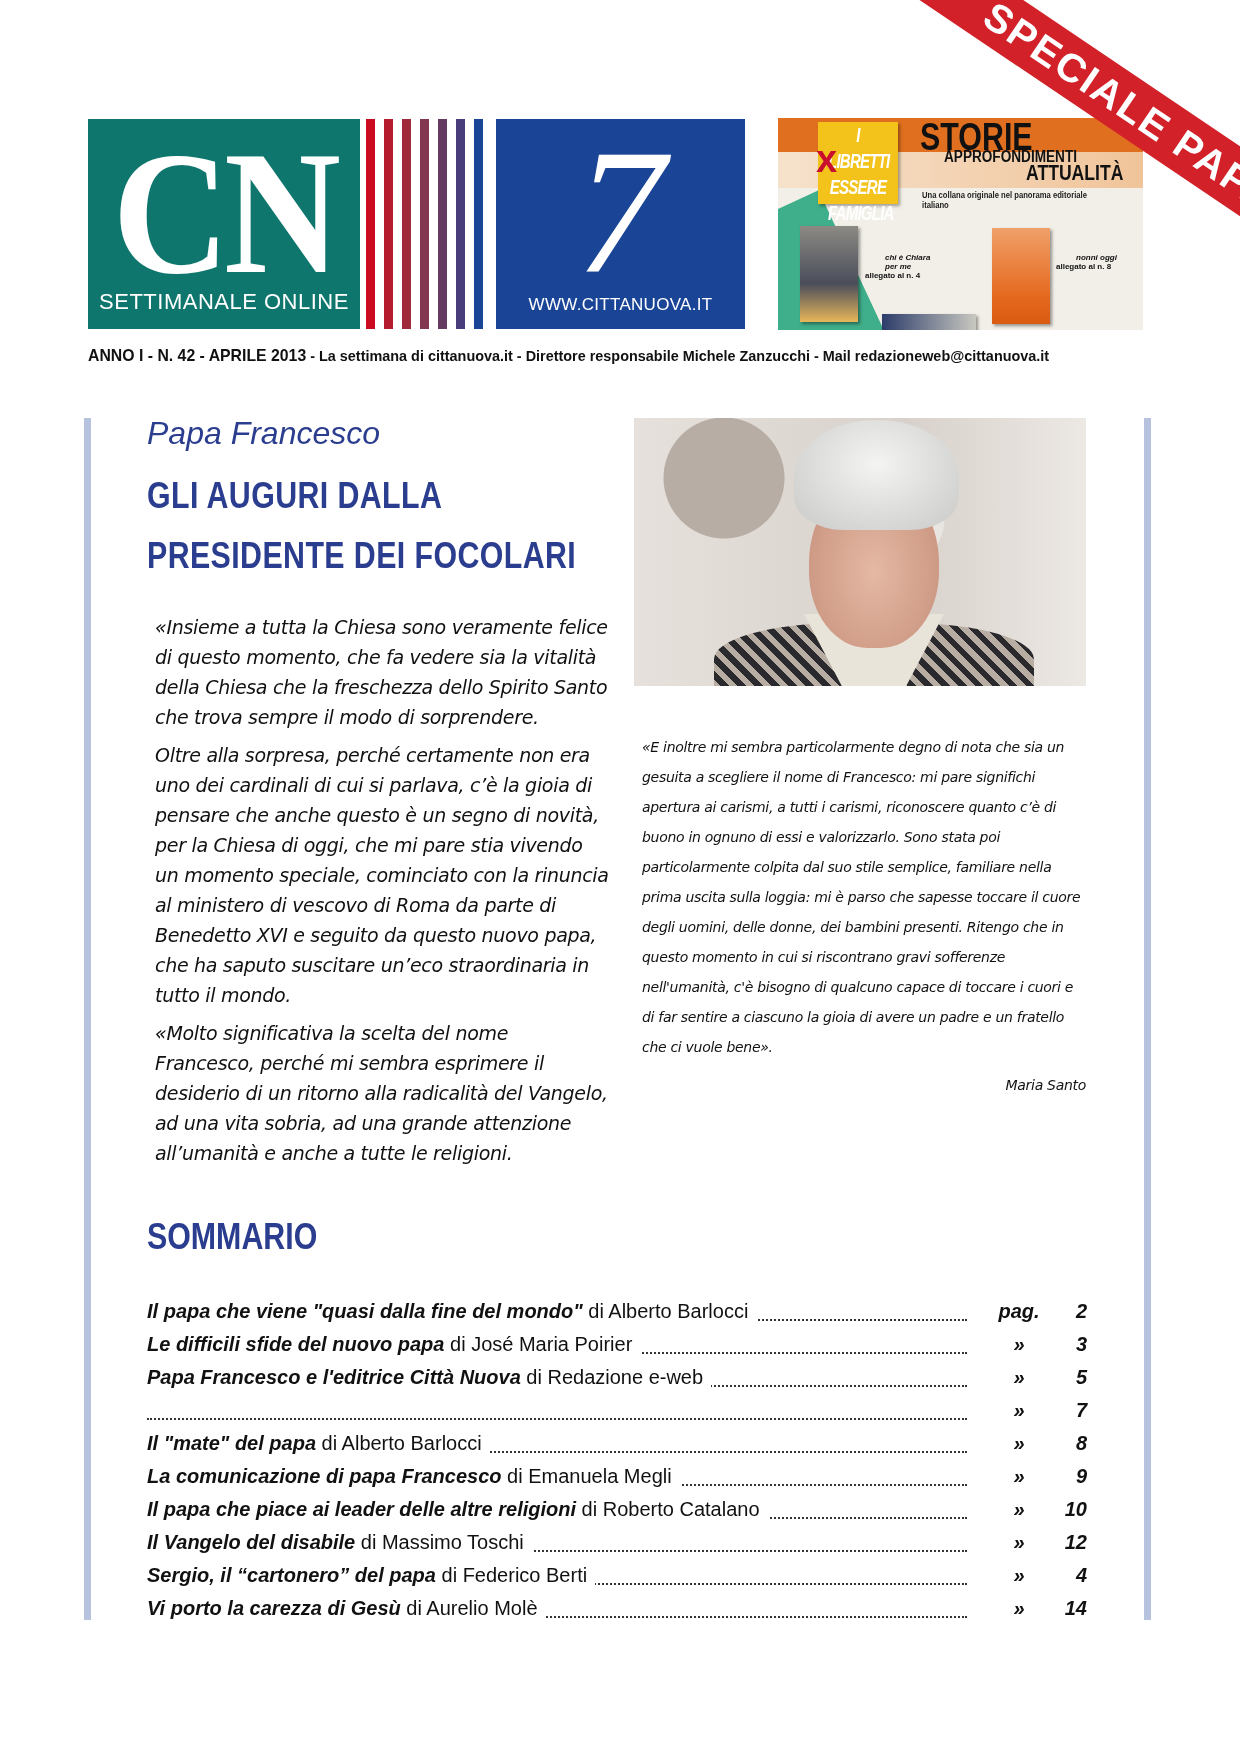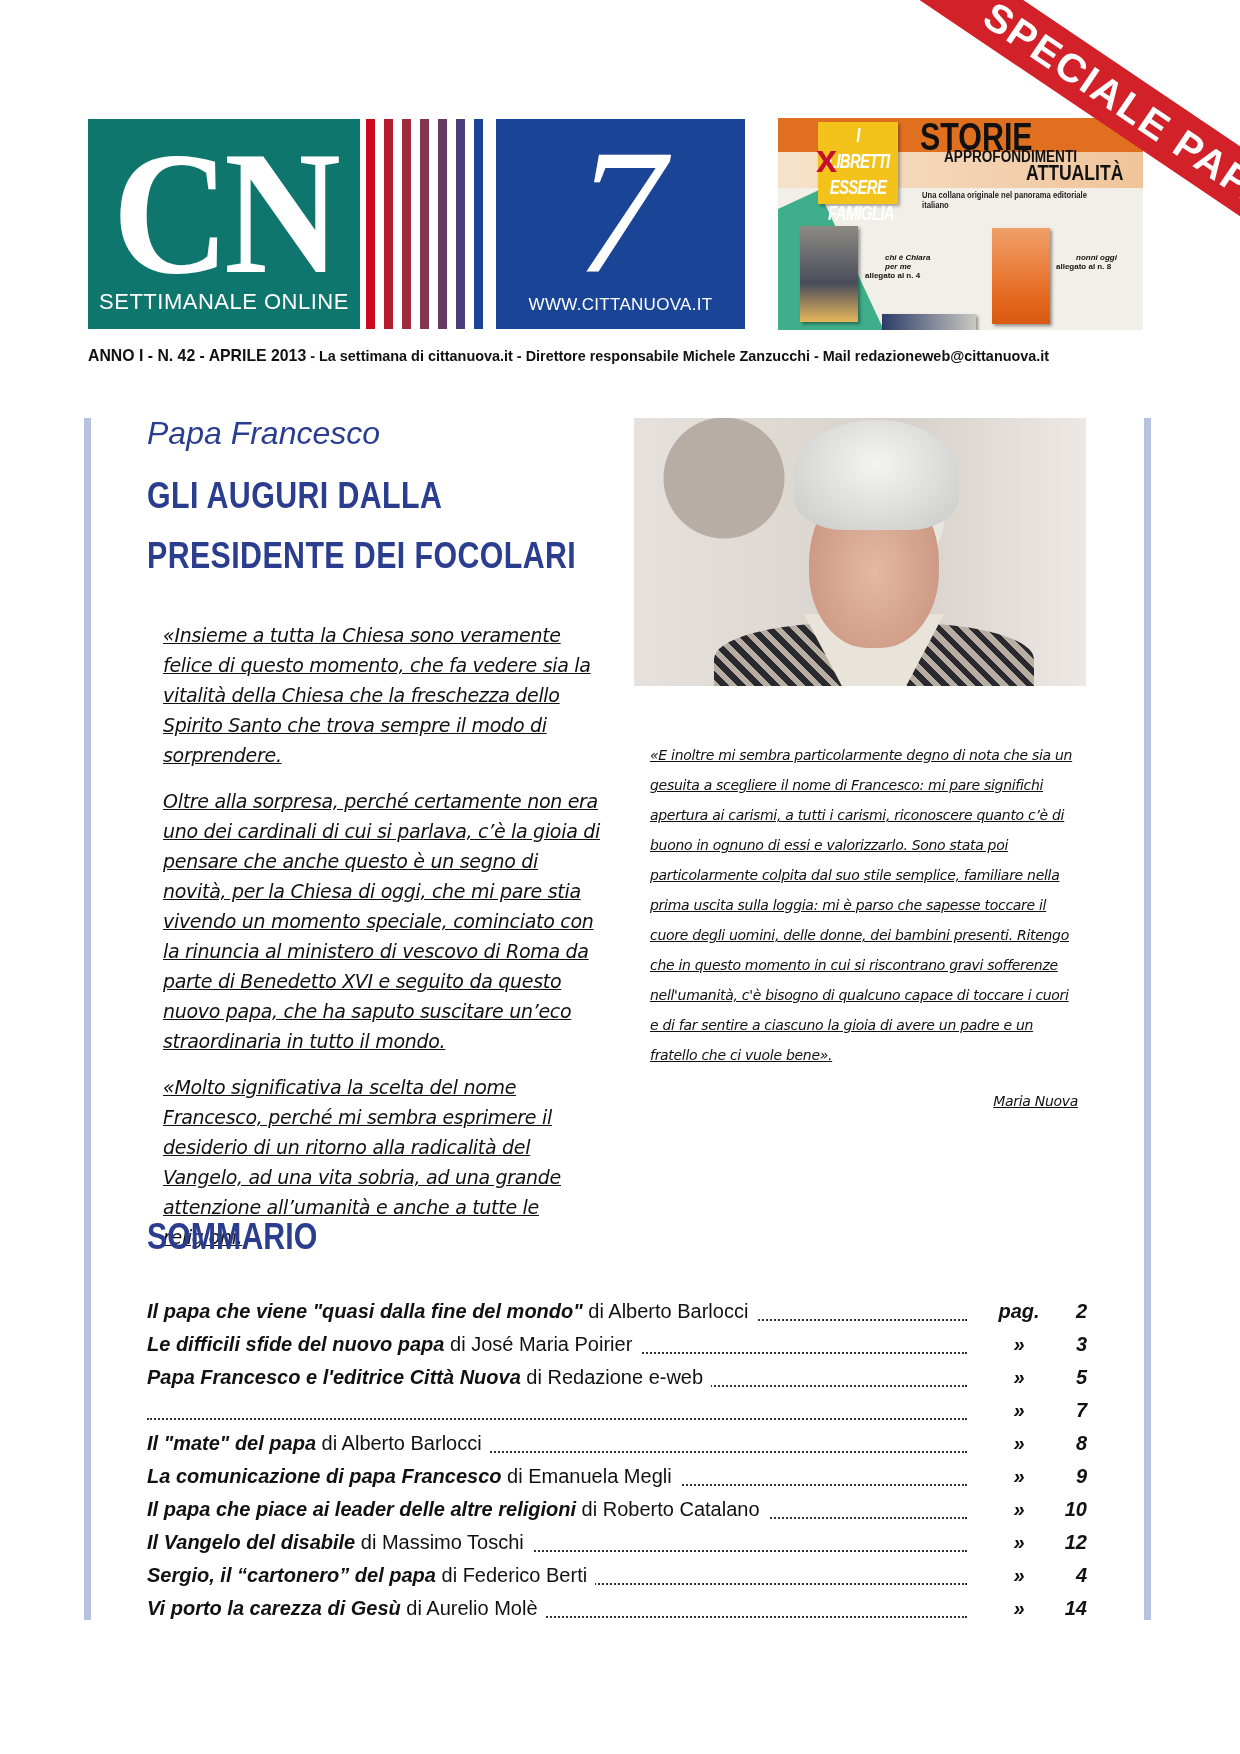--- a/index.html
+++ b/index.html
@@ -95,21 +95,21 @@
   }
   .headline {
     position: absolute; left: 147px; top: 466px; color: #2b3d8f;
     font-weight: bold; font-size: 37px; line-height: 60px; letter-spacing: 0.5px;
     transform: scaleX(0.82); transform-origin: left;
   }
   .body-col {
     position: absolute; font-style: italic; font-size: 20px; line-height: 30px; color: #111;
     font-family: "DejaVu Sans", sans-serif; letter-spacing: -0.3px;
   }
-  .body-col p { margin: 16px; text-decoration: underline; }
+  .body-col p { margin: 8px; }
   .col-left { left: 147px; top: 604px; width: 470px; font-size: 19px; }
   .col-right { left: 634px; top: 724px; width: 460px; font-size: 14px; }
   .signature { text-align: right; }
 
   .photo {
     position: absolute; left: 634px; top: 418px; width: 452px; height: 268px;
     background:
       radial-gradient(ellipse 120px 110px at 250px 100px, #e8e4e0 0 50%, transparent 51%),
       radial-gradient(circle 100px at 90px 60px, #b8ada4 0 60%, transparent 61%),
       linear-gradient(90deg, #e6e1dc, #d8d1cb 60%, #ece8e4);
@@ -221,21 +221,21 @@
 </div>
 
 <div class="body-col col-left">
   <p>«Insieme a tutta la Chiesa sono veramente felice di questo momento, che fa vedere sia la vitalità della Chiesa che la freschezza dello Spirito Santo che trova sempre il modo di sorprendere.</p>
   <p>Oltre alla sorpresa, perché certamente non era uno dei cardinali di cui si parlava, c’è la gioia di pensare che anche questo è un segno di novità, per la Chiesa di oggi, che mi pare stia vivendo un momento speciale, cominciato con la rinuncia al ministero di vescovo di Roma da parte di Benedetto XVI e seguito da questo nuovo papa, che ha saputo suscitare un’eco straordinaria in tutto il mondo.</p>
   <p>«Molto significativa la scelta del nome Francesco, perché mi sembra esprimere il desiderio di un ritorno alla radicalità del Vangelo, ad una vita sobria, ad una grande attenzione all’umanità e anche a tutte le religioni.</p>
 </div>
 
 <div class="body-col col-right">
   <p>«E inoltre mi sembra particolarmente degno di nota che sia un gesuita a scegliere il nome di Francesco: mi pare significhi apertura ai carismi, a tutti i carismi, riconoscere quanto c’è di buono in ognuno di essi e valorizzarlo. Sono stata poi particolarmente colpita dal suo stile semplice, familiare nella prima uscita sulla loggia: mi è parso che sapesse toccare il cuore degli uomini, delle donne, dei bambini presenti. Ritengo che in questo momento in cui si riscontrano gravi sofferenze nell'umanità, c'è bisogno di qualcuno capace di toccare i cuori e di far sentire a ciascuno la gioia di avere un padre e un fratello che ci vuole bene».</p>
-  <p class="signature">Maria Nuova</p>
+  <p class="signature">Maria Santo</p>
 </div>
 
 <div class="sommario-title">SOMMARIO</div>
 <div class="toc" id="toc">
     <div class="toc-row"><div class="toc-dots"></div><span class="toc-text"><span class="toc-title">Il papa che viene "quasi dalla fine del mondo"</span><span class="toc-author"> di Alberto Barlocci</span></span><span class="toc-pag">pag.</span><span class="toc-num">2</span></div>
     <div class="toc-row"><div class="toc-dots"></div><span class="toc-text"><span class="toc-title">Le difficili sfide del nuovo papa</span><span class="toc-author"> di José Maria Poirier</span></span><span class="toc-pag">»</span><span class="toc-num">3</span></div>
     <div class="toc-row"><div class="toc-dots"></div><span class="toc-text"><span class="toc-title">Papa Francesco e l'editrice Città Nuova</span><span class="toc-author"> di Redazione e-web</span></span><span class="toc-pag">»</span><span class="toc-num">5</span></div>
     <div class="toc-row"><div class="toc-dots"></div><span class="toc-pag">»</span><span class="toc-num">7</span></div>
     <div class="toc-row"><div class="toc-dots"></div><span class="toc-text"><span class="toc-title">Il "mate" del papa</span><span class="toc-author"> di Alberto Barlocci</span></span><span class="toc-pag">»</span><span class="toc-num">8</span></div>
     <div class="toc-row"><div class="toc-dots"></div><span class="toc-text"><span class="toc-title">La comunicazione di papa Francesco</span><span class="toc-author"> di Emanuela Megli</span></span><span class="toc-pag">»</span><span class="toc-num">9</span></div>

